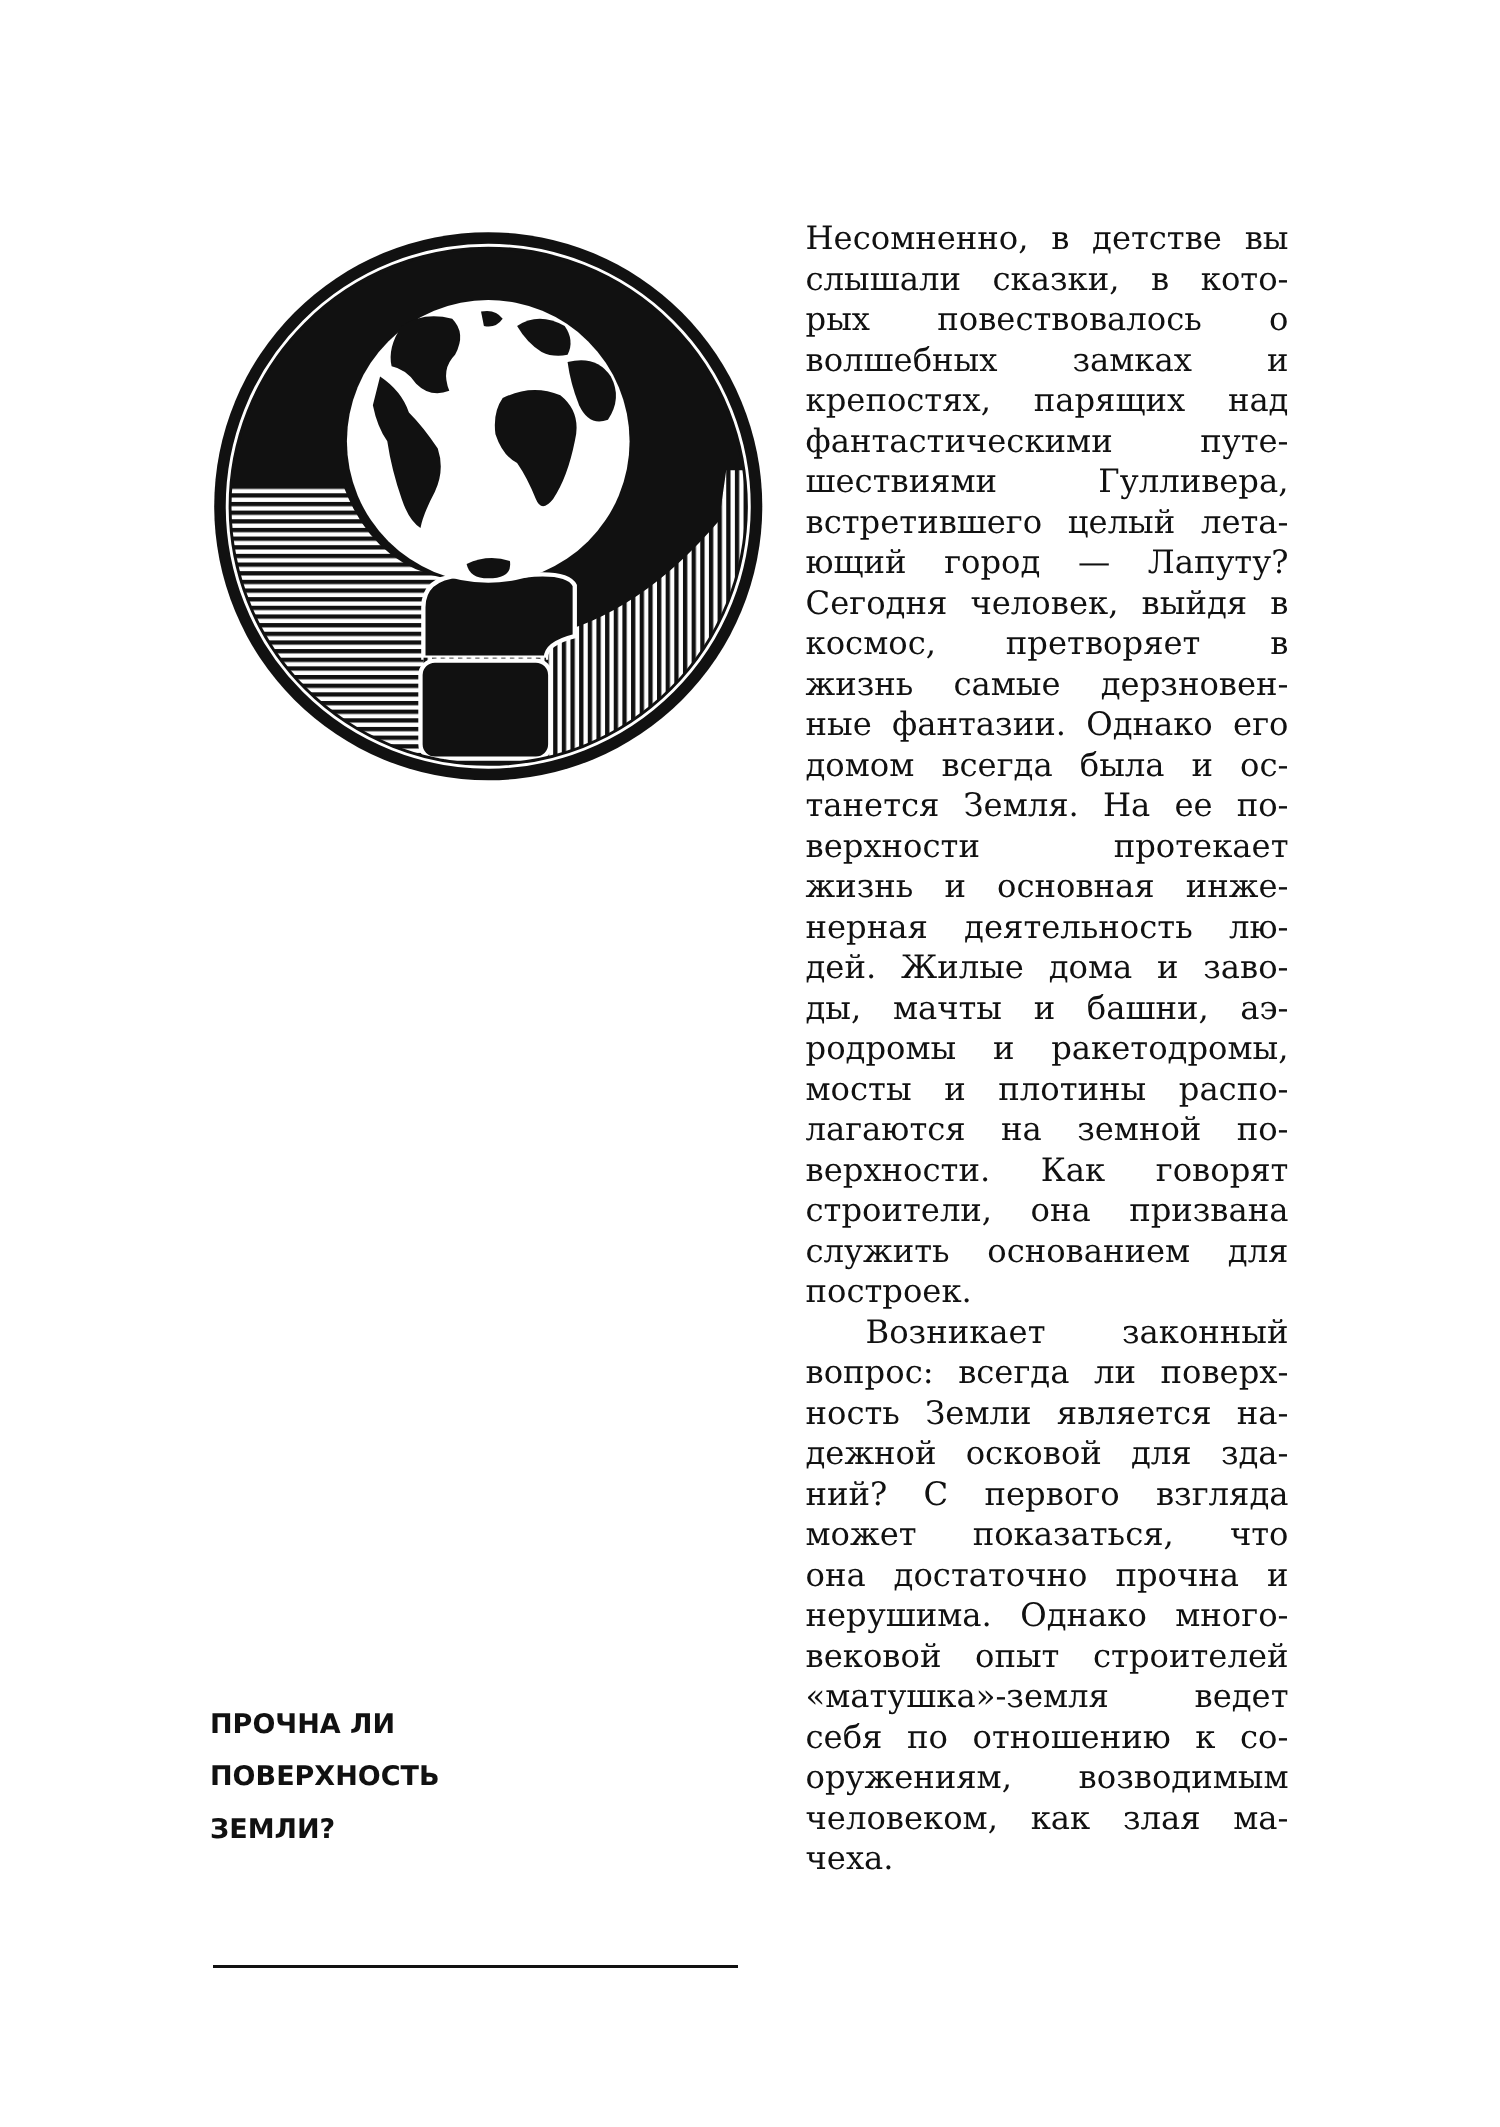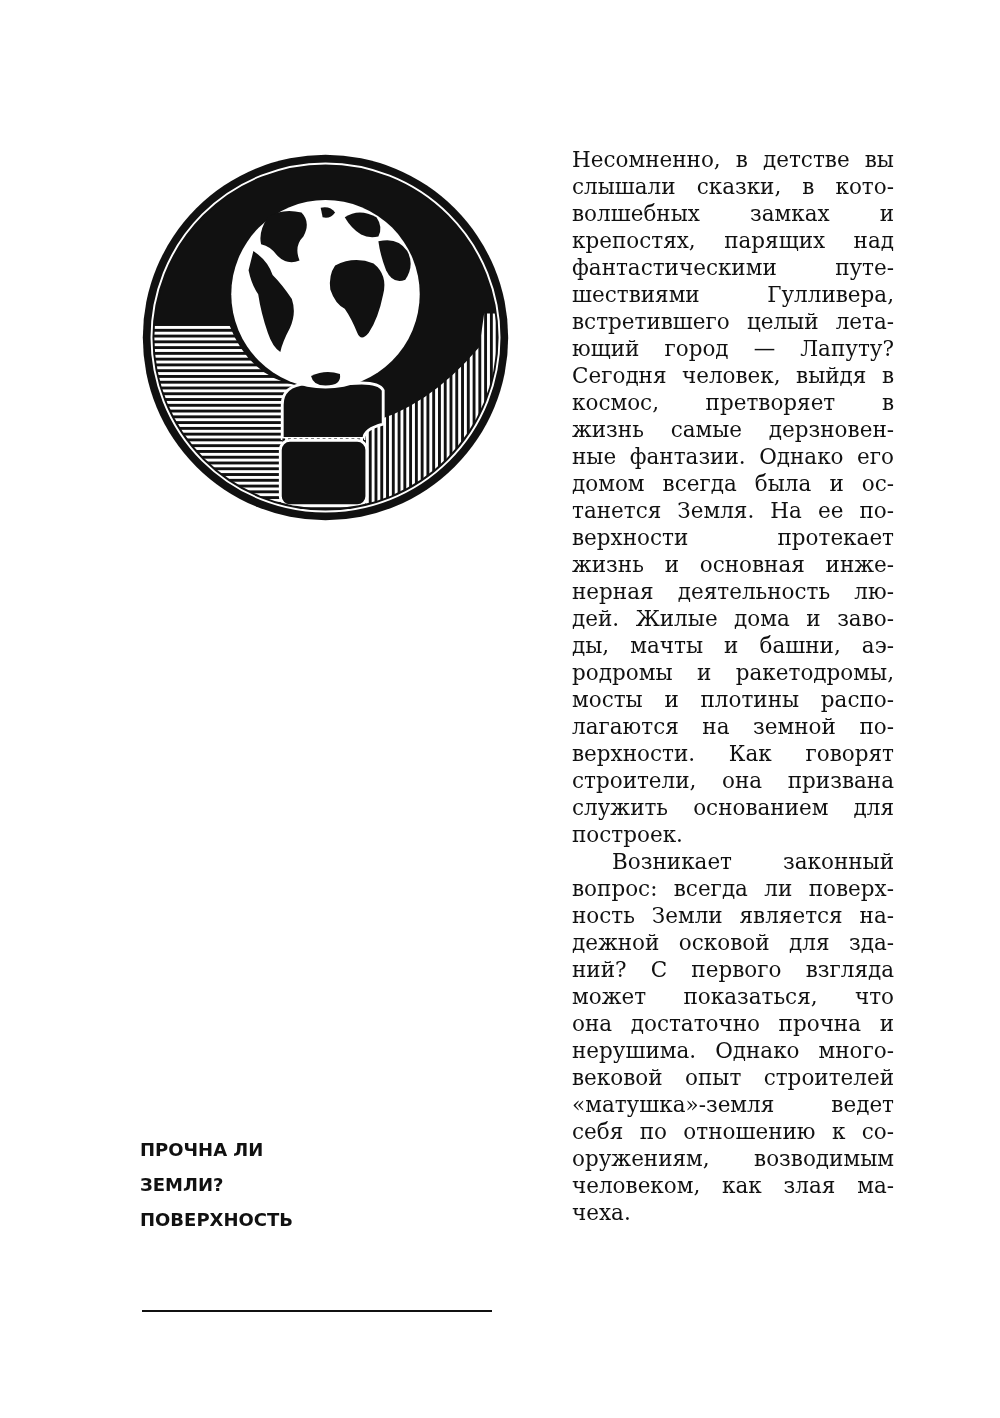--- a/index.html
+++ b/index.html
@@ -4,21 +4,21 @@
 <style>
   html, body { margin: 0; padding: 0; background: #ffffff; }
   body { width: 1000px; height: 1418px; position: relative; overflow: hidden; color: #111; }
   .illustration { position: absolute; left: 138px; top: 150px; width: 375px; height: 375px; }
   .heading { position: absolute; left: 140px; top: 1132px; width: 360px;
     font-family: "DejaVu Sans", sans-serif; font-weight: bold; font-size: 18px;
     line-height: 35px; letter-spacing: 0px; color: #111; }
   .heading div { white-space: nowrap; }
   .rule { position: absolute; left: 142px; top: 1310px; width: 350px; height: 2px; background: #111; }
   .body-text { position: absolute; left: 537px; top: 146px; width: 322px;
-    font-family: "DejaVu Serif", serif; font-size: 21.5px; line-height: 27px; color: #111; margin-left: 35px; }
+    font-family: "DejaVu Serif", serif; font-size: 21.5px; line-height: 27px; color: #111; }
   .line { display: flex; justify-content: space-between; white-space: nowrap; height: 27px; }
   .line.last { justify-content: flex-start; }
   .line.indent { padding-left: 40px; text-align: right; }
 </style>
 </head>
 <body>
 
 <div>
 
   <svg class="illustration" viewBox="0 0 390 390" xmlns="http://www.w3.org/2000/svg">
@@ -56,38 +56,43 @@
       <path d="M215 70 Q230 60 248 70 Q255 80 250 90 Q240 92 232 88 Q222 82 215 70 Z"></path>
       <path d="M205 120 Q225 110 245 118 Q260 130 255 150 Q250 175 240 190 Q232 200 228 190 Q222 175 215 165 Q205 160 200 145 Q198 130 205 120 Z"></path>
       <path d="M250 95 Q270 90 280 105 Q288 120 278 135 Q265 140 258 125 Q252 110 250 95 Z"></path>
       <path d="M190 60 Q200 58 205 65 Q200 72 192 70 Z"></path>
       <path d="M180 235 Q195 228 210 233 Q212 245 195 245 Q182 245 180 235 Z"></path>
     </g>
   </svg>
 
   <div class="heading">
     <div>ПРОЧНА ЛИ</div>
+    <div>ПОВЕРХНОСТЬ</div>
     <div>ЗЕМЛИ?</div>
-    <div>ПОВЕРХНОСТЬ</div>
   </div>
 
   <div class="rule"></div>
 
   <div class="body-text" id="body-text">
       <div class="line">
         <span>Несомненно,</span>
         <span>в</span>
         <span>детстве</span>
         <span>вы</span>
       </div>
       <div class="line">
         <span>слышали</span>
         <span>сказки,</span>
         <span>в</span>
         <span>кото-</span>
+      </div>
+      <div class="line">
+        <span>рых</span>
+        <span>повествовалось</span>
+        <span>о</span>
       </div>
       <div class="line">
         <span>волшебных</span>
         <span>замках</span>
         <span>и</span>
       </div>
       <div class="line">
         <span>крепостях,</span>
         <span>парящих</span>
         <span>над</span>

